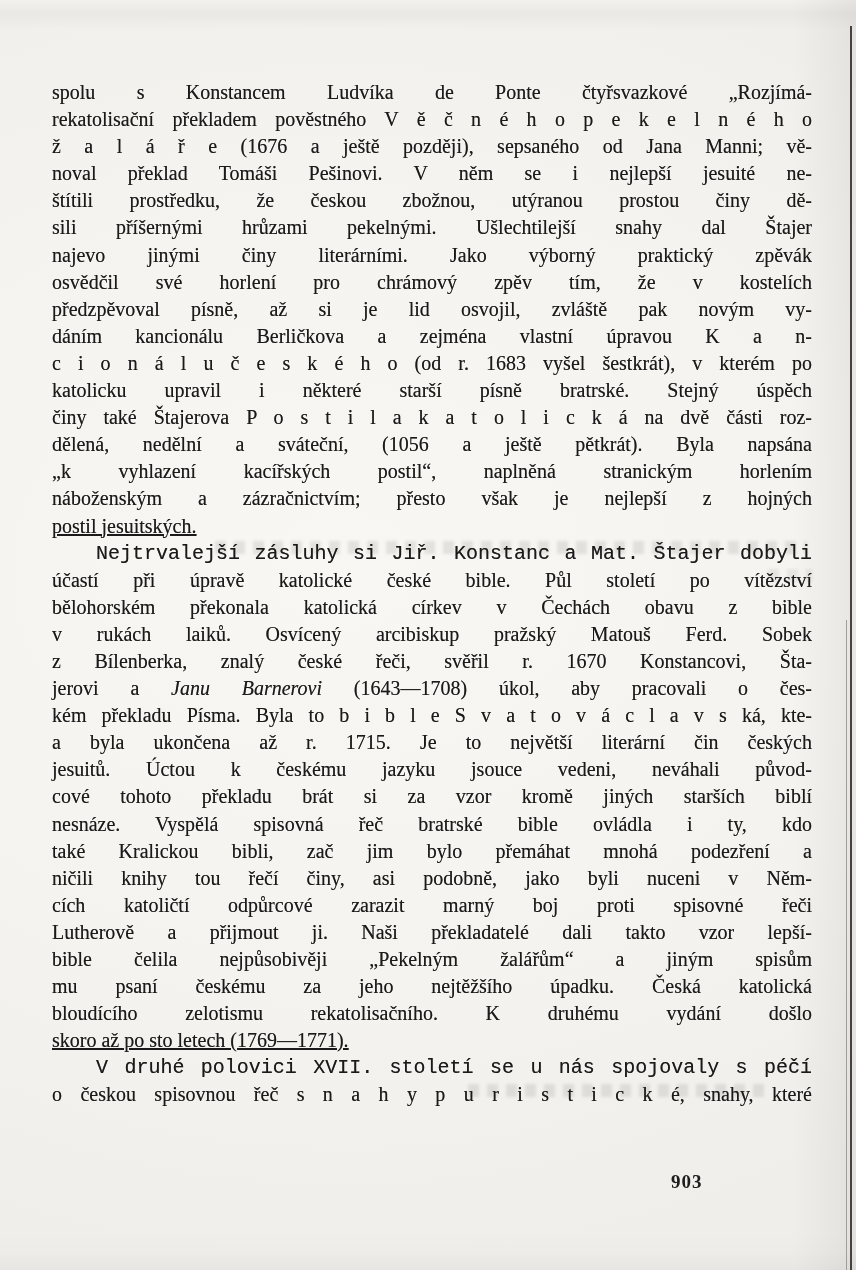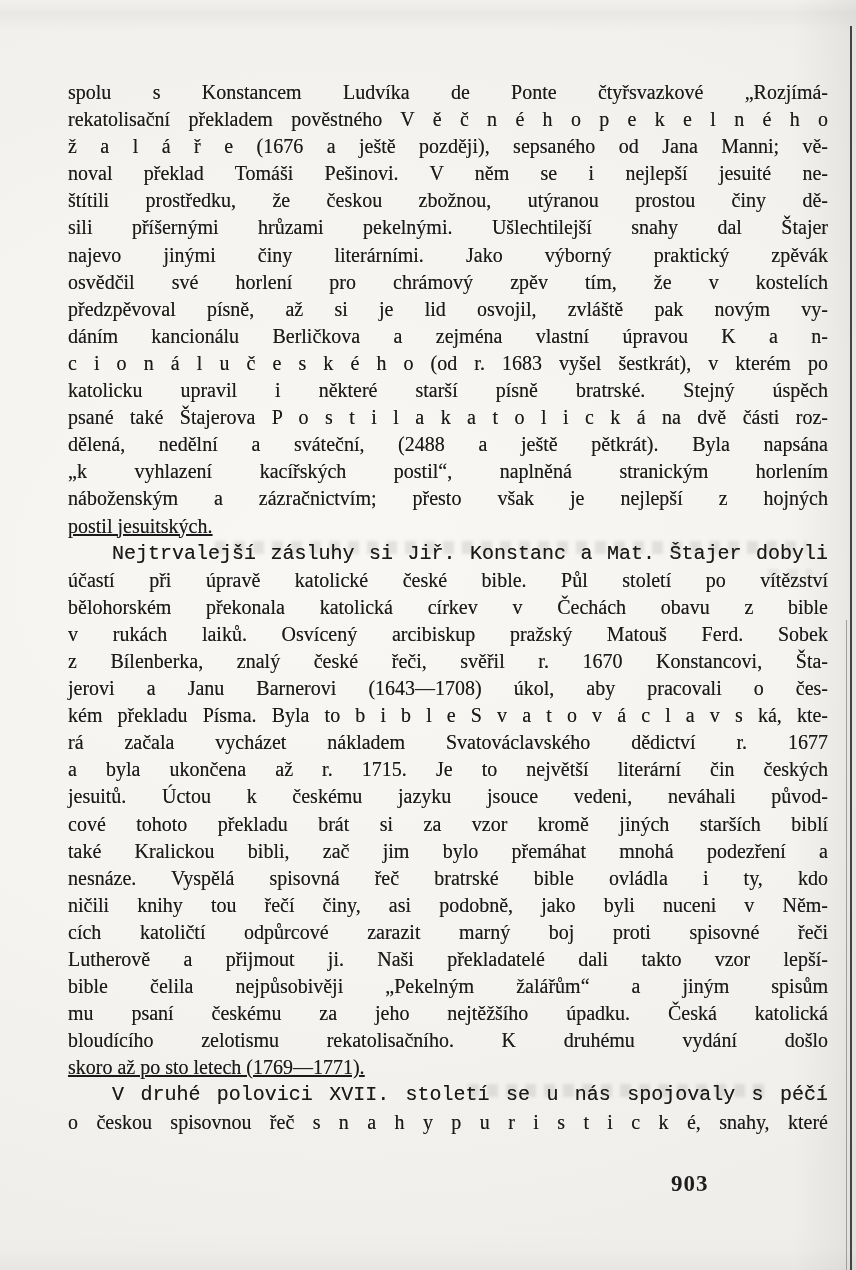--- a/index.html
+++ b/index.html
@@ -45,45 +45,46 @@
     background: #45433f;
   }
   .edge-line-faint {
     position: absolute;
     left: 846px; top: 620px;
     width: 1px; height: 650px;
     background: #a09e99;
   }
   .text-block {
     position: absolute;
-    left: 68px; top: 79px;
+    left: 52px; top: 79px;
     width: 760px;
     font-size: 20px;
     line-height: 27.1px;
     color: #1a1a1a;
     text-shadow: 0 0 0.4px rgba(20,20,20,0.55);
   }
   .line {
     text-align: justify;
     text-align-last: justify;
   }
   .line.last {
     text-align-last: left;
     text-decoration: underline;
   }
   .line.indent {
     text-indent: 44px;
     font-family: Liberation Mono, monospace;
   }
   .italic {
+    font-style: italic;
   }
   .page-number {
     position: absolute;
     left: 671px; top: 1171px;
-    font-size: 23px;
+    font-size: 19px;
     font-weight: bold;
     letter-spacing: 1px;
     color: #1d1d1d;
   }
   .ghost {
     position: absolute;
     height: 13px;
     opacity: 0.42;
     filter: blur(1.4px);
     background: repeating-linear-gradient(90deg,
@@ -115,40 +116,39 @@
         <div class="line"><span>ž a l á ř e (1676 a ještě později), sepsaného od Jana Manni; vě-</span></div>
         <div class="line"><span>noval překlad Tomáši Pešinovi. V něm se i nejlepší jesuité ne-</span></div>
         <div class="line"><span>štítili prostředku, že českou zbožnou, utýranou prostou činy dě-</span></div>
         <div class="line"><span>sili příšernými hrůzami pekelnými. Ušlechtilejší snahy dal Štajer</span></div>
         <div class="line"><span>najevo jinými činy literárními. Jako výborný praktický zpěvák</span></div>
         <div class="line"><span>osvědčil své horlení pro chrámový zpěv tím, že v kostelích</span></div>
         <div class="line"><span>předzpěvoval písně, až si je lid osvojil, zvláště pak novým vy-</span></div>
         <div class="line"><span>dáním kancionálu Berličkova a zejména vlastní úpravou K a n-</span></div>
         <div class="line"><span>c i o n á l u č e s k é h o (od r. 1683 vyšel šestkrát), v kterém po</span></div>
         <div class="line"><span>katolicku upravil i některé starší písně bratrské. Stejný úspěch</span></div>
-        <div class="line"><span>psané také Štajerova P o s t i l a k a t o l i c k á na dvě části roz-</span></div>
-        <div class="line"><span>dělená, nedělní a sváteční, (2488 a ještě pětkrát). Byla napsána</span></div>
+        <div class="line"><span>činy také Štajerova P o s t i l a k a t o l i c k á na dvě části roz-</span></div>
+        <div class="line"><span>dělená, nedělní a sváteční, (1056 a ještě pětkrát). Byla napsána</span></div>
         <div class="line"><span>„k vyhlazení kacířských postil“, naplněná stranickým horlením</span></div>
         <div class="line"><span>náboženským a zázračnictvím; přesto však je nejlepší z hojných</span></div>
         <div class="line last"><span>postil jesuitských.</span></div>
       </div>
       <div>
         <div class="line indent"><span>Nejtrvalejší zásluhy si Jiř. Konstanc a Mat. Štajer dobyli</span></div>
         <div class="line"><span>účastí při úpravě katolické české bible. Půl století po vítězství</span></div>
         <div class="line"><span>bělohorském překonala katolická církev v Čechách obavu z bible</span></div>
         <div class="line"><span>v rukách laiků. Osvícený arcibiskup pražský Matouš Ferd. Sobek</span></div>
         <div class="line"><span>z Bílenberka, znalý české řeči, svěřil r. 1670 Konstancovi, Šta-</span></div>
         <div class="line"><span>jerovi a </span><span class="italic">Janu Barnerovi</span><span> (1643—1708) úkol, aby pracovali o čes-</span></div>
         <div class="line"><span>kém překladu Písma. Byla to b i b l e S v a t o v á c l a v s ká, kte-</span></div>
-        <div class="line"><span>rá začala vycházet nákladem Svatováclavského dědictví r. 1677</span></div>
         <div class="line"><span>a byla ukončena až r. 1715. Je to největší literární čin českých</span></div>
         <div class="line"><span>jesuitů. Úctou k českému jazyku jsouce vedeni, neváhali původ-</span></div>
         <div class="line"><span>cové tohoto překladu brát si za vzor kromě jiných starších biblí</span></div>
+        <div class="line"><span>nesnáze. Vyspělá spisovná řeč bratrské bible ovládla i ty, kdo</span></div>
         <div class="line"><span>také Kralickou bibli, zač jim bylo přemáhat mnohá podezření a</span></div>
-        <div class="line"><span>nesnáze. Vyspělá spisovná řeč bratrské bible ovládla i ty, kdo</span></div>
         <div class="line"><span>ničili knihy tou řečí činy, asi podobně, jako byli nuceni v Něm-</span></div>
         <div class="line"><span>cích katoličtí odpůrcové zarazit marný boj proti spisovné řeči</span></div>
         <div class="line"><span>Lutherově a přijmout ji. Naši překladatelé dali takto vzor lepší-</span></div>
         <div class="line"><span>bible čelila nejpůsobivěji „Pekelným žalářům“ a jiným spisům</span></div>
         <div class="line"><span>mu psaní českému za jeho nejtěžšího úpadku. Česká katolická</span></div>
         <div class="line"><span>bloudícího zelotismu rekatolisačního. K druhému vydání došlo</span></div>
         <div class="line last"><span>skoro až po sto letech (1769—1771).</span></div>
       </div>
       <div>
         <div class="line indent"><span>V druhé polovici XVII. století se u nás spojovaly s péčí</span></div>

